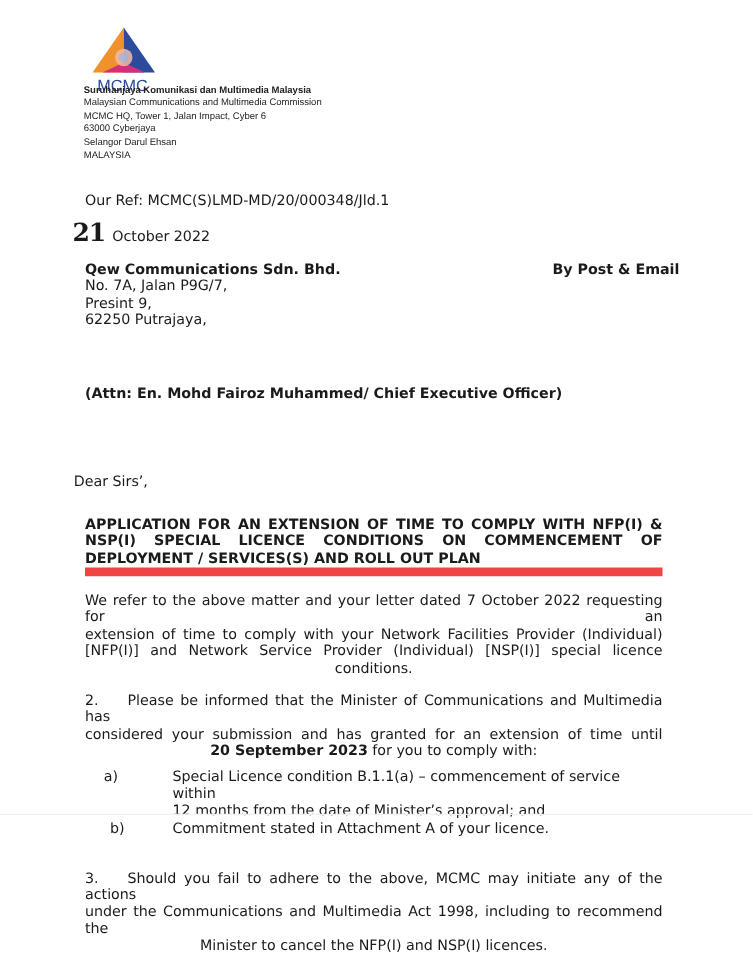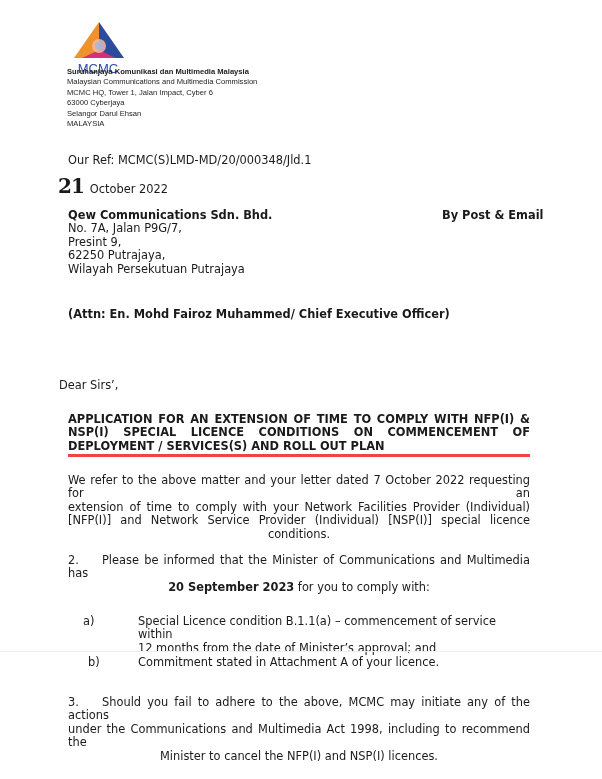--- a/index.html
+++ b/index.html
@@ -11,21 +11,21 @@
   .org-block .bold { font-weight:bold; }
   .txt { font-size:11.4px; line-height:13.4px; }
   .ref { left:68px; top:154px; }
   .date { left:58px; top:180px; }
   .date .hand { font-family:"DejaVu Serif", serif; font-size:20px; font-weight:bold; letter-spacing:-1px; margin-right:6px; }
   .addr { left:68px; top:209px; }
   .addr .b { font-weight:bold; }
   .bypost { left:428px; top:209px; font-weight:bold;margin-left:14px; }
   .attn { left:68px; top:308px; font-weight:bold; }
   .dear { left:59px; top:379px; }
-  .subject { left:68px; top:413px; width:462px; font-weight:bold; text-align:justify; text-align-last:left; border-bottom:3px solid #ef4444; padding-bottom:1px; }
+  .subject { left:68px; top:413px; width:462px; font-weight:bold; text-align:justify; text-align-last:left; border-bottom:7px solid #ef4444; padding-bottom:1px; }
   .subject span { display:block; }
   .subject .just { text-align:justify; text-align-last:justify; }
   .para { left:68px; width:462px; text-align:justify; }
   .para .line { display:block; text-align:justify; text-align-last:justify; }
   .para .last { display:block; text-align:center; }
   .p1 { top:474px; }
   .p2 { top:554px; }
   .p2 .num { display:inline-block; width:34px; }
   .item-a { top:615px; left:83px; width:447px; }
   .item-a .lbl, .item-b .lbl { position:absolute; left:0; top:0; }
@@ -63,21 +63,20 @@
 
 <div class="abs txt date">
   <span class="hand">21</span><span>October 2022</span>
 </div>
 
 <div class="abs txt addr">
   <div class="b">Qew Communications Sdn. Bhd.</div>
   <div>No. 7A, Jalan P9G/7,</div>
   <div>Presint 9,</div>
   <div>62250 Putrajaya,</div>
-  <div>Wilayah Persekutuan Putrajaya</div>
 </div>
 
 <div class="abs txt bypost">By Post &amp; Email</div>
 
 <div class="abs txt attn">(Attn: En. Mohd Fairoz Muhammed/ Chief Executive Officer)</div>
 
 <div class="abs txt dear">Dear Sirs’,</div>
 
 <div class="abs txt subject">
   <span class="just">APPLICATION FOR AN EXTENSION OF TIME TO COMPLY WITH NFP(I) &amp;</span>
@@ -87,20 +86,21 @@
 
 <div class="abs txt para p1">
   <span class="line">We refer to the above matter and your letter dated 7 October 2022 requesting for an</span>
   <span class="line">extension of time to comply with your Network Facilities Provider (Individual)</span>
   <span class="line">[NFP(I)] and Network Service Provider (Individual) [NSP(I)] special licence</span>
   <span class="last">conditions.</span>
 </div>
 
 <div class="abs txt para p2">
   <span class="line"><span class="num">2.</span><span>Please be informed that the Minister of Communications and Multimedia has</span></span>
+  <span class="line">considered your submission and has granted for an extension of time until</span>
   <span class="last"><b>20 September 2023</b><span> for you to comply with:</span></span>
 </div>
 
 <div class="abs txt item-a">
   <span class="lbl">a)</span>
   <span class="body">Special Licence condition B.1.1(a) – commencement of service within</span>
   <span class="body">12 months from the date of Minister’s approval; and</span>
 </div>
 
 <div class="abs faint"></div>

